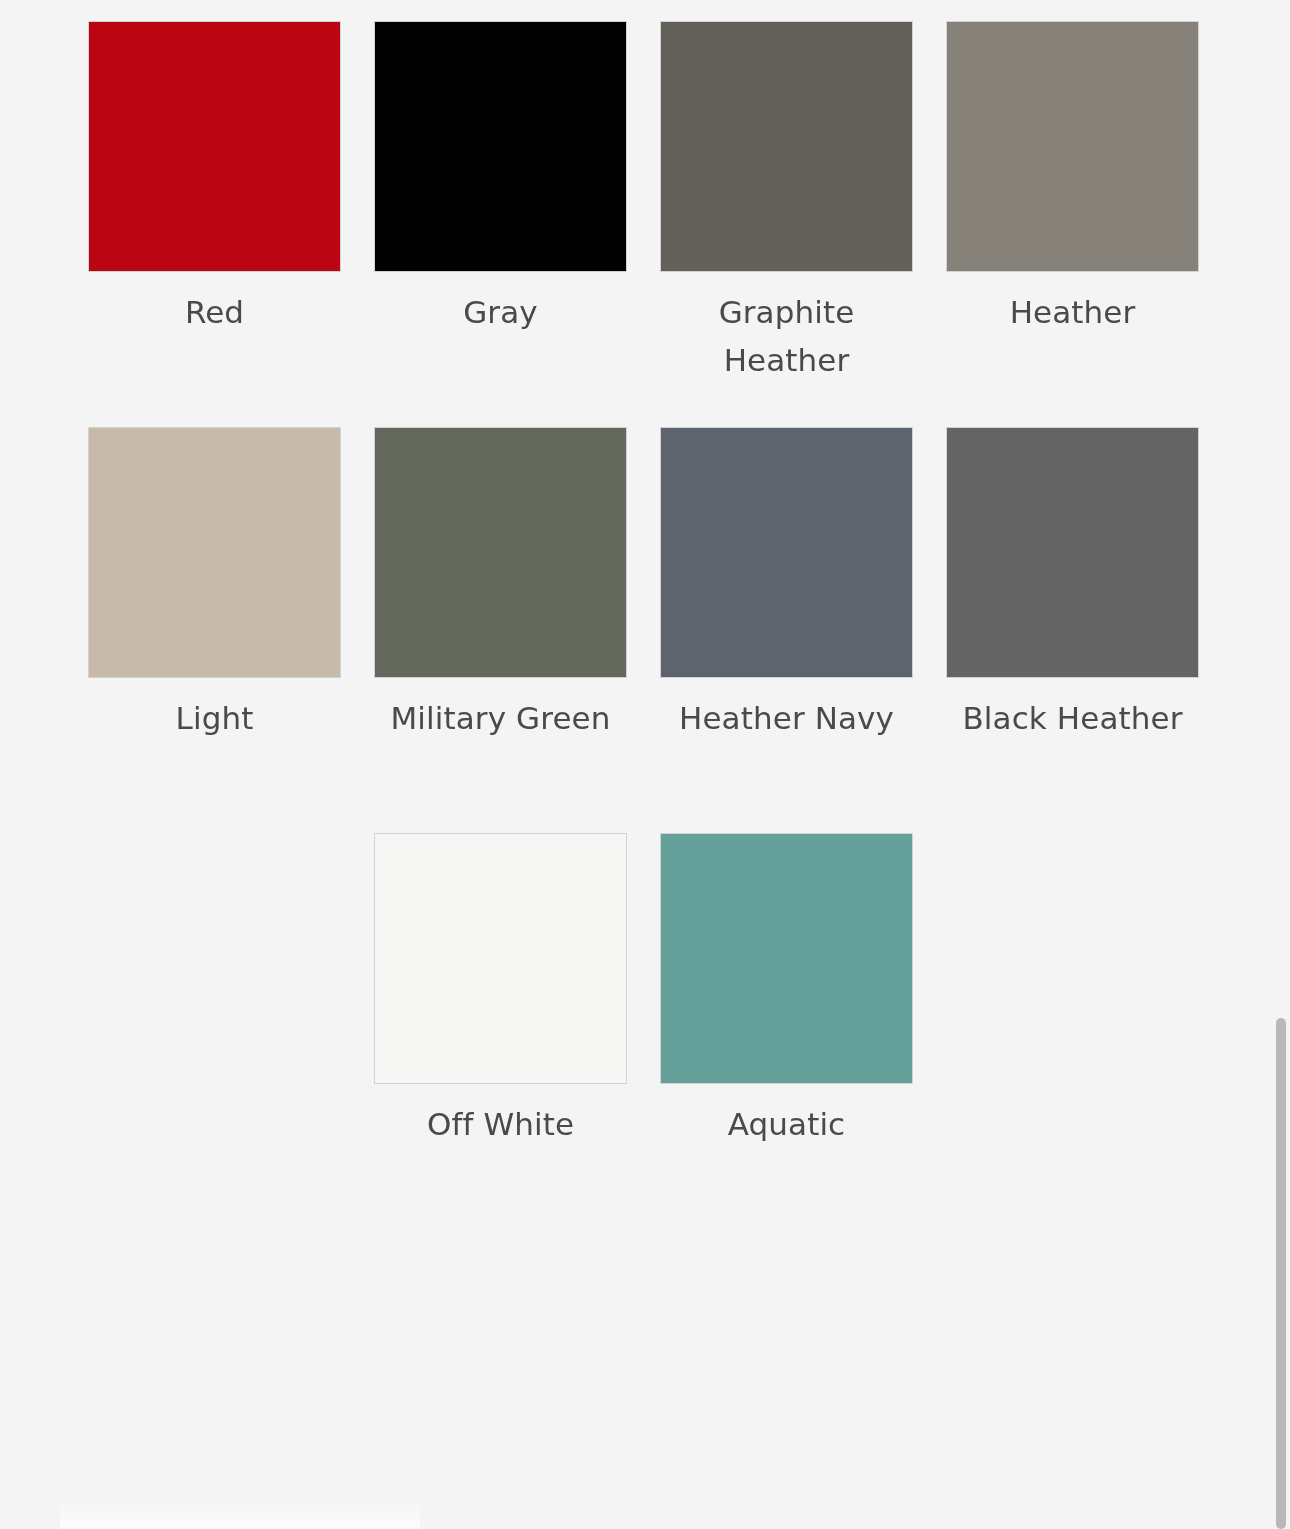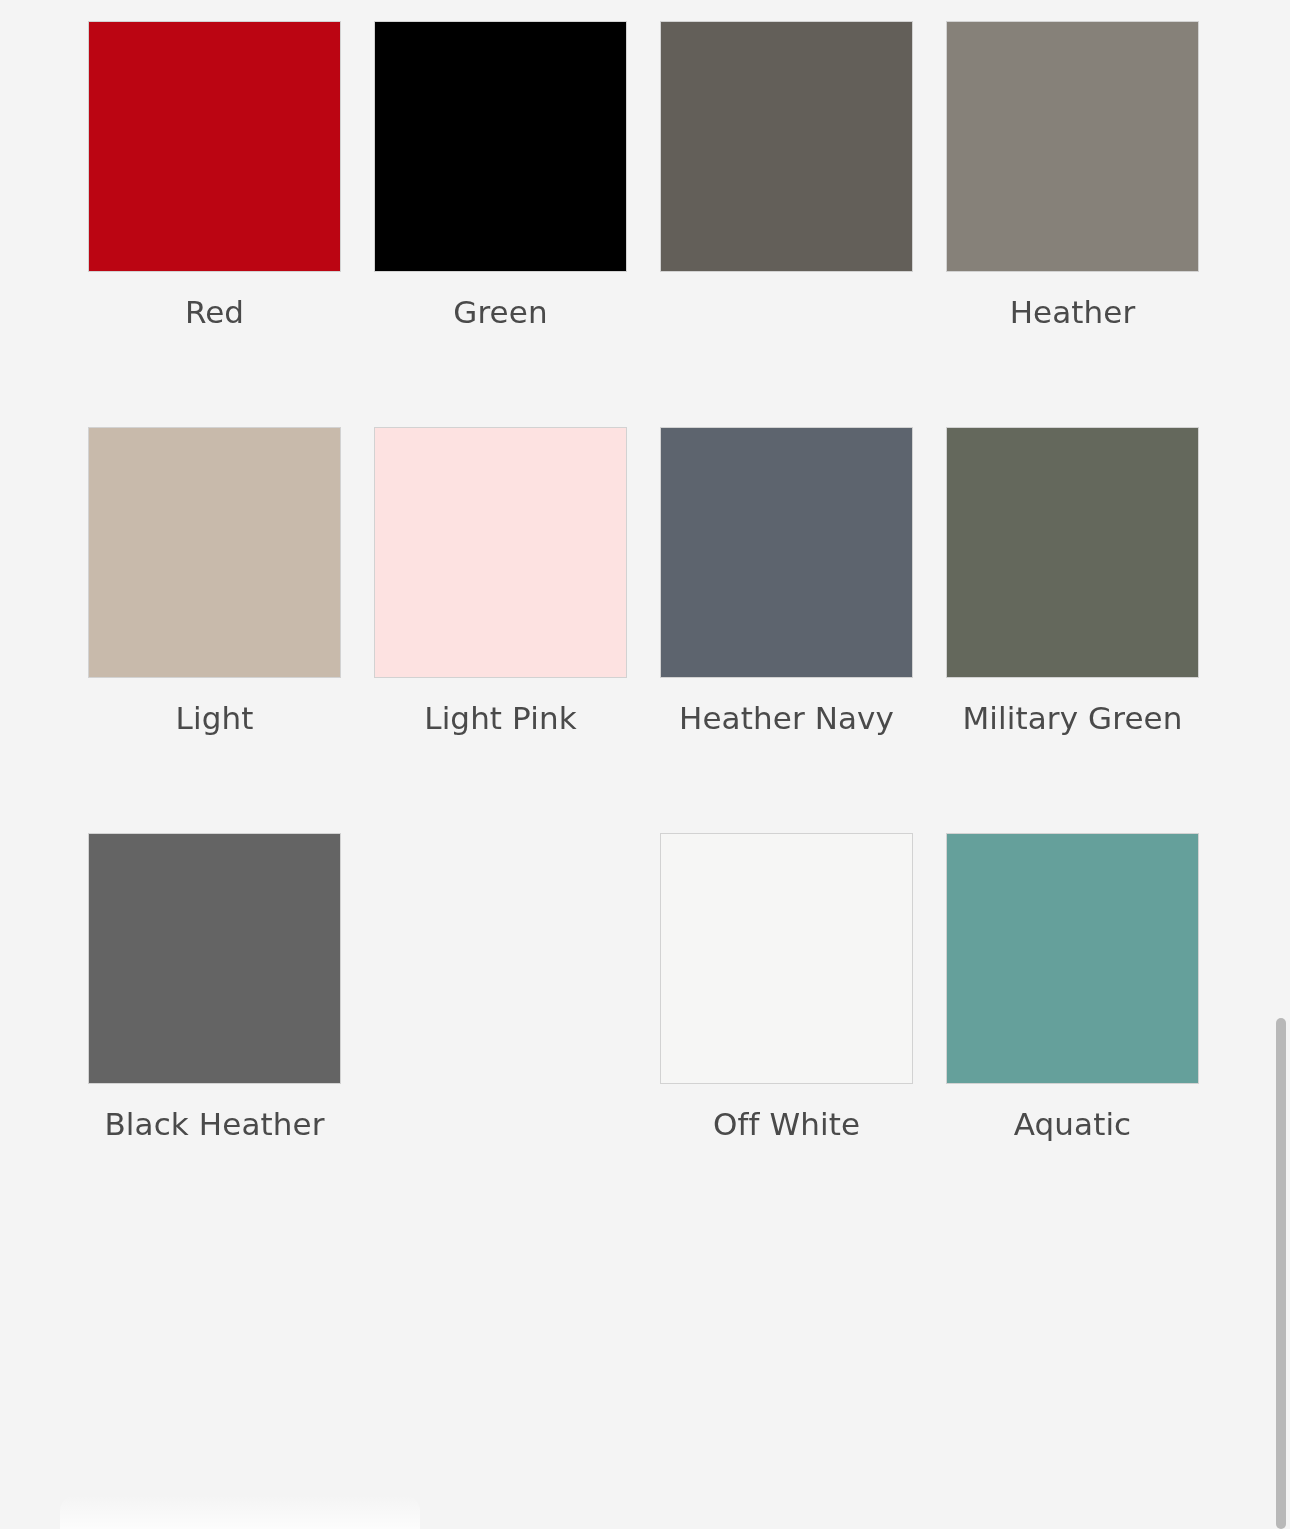--- a/index.html
+++ b/index.html
@@ -109,44 +109,41 @@
 
 <div id="swatch-panel" style="background: rgb(244, 244, 244);">
 
   <div class="swatch-grid" id="swatch-grid">
       <div class="swatch-cell">
         <div class="swatch-chip" style="background-color: rgb(187, 5, 18); border-color: rgb(210, 210, 210);"></div>
         <div class="swatch-label">Red</div>
       </div>
       <div class="swatch-cell">
         <div class="swatch-chip" style="background-color: rgb(0, 0, 0); border-color: rgb(210, 210, 210);"></div>
-        <div class="swatch-label">Green</div>
+        <div class="swatch-label">Gray</div>
       </div>
       <div class="swatch-cell">
         <div class="swatch-chip" style="background-color: rgb(99, 95, 89); border-color: rgb(210, 210, 210);"></div>
+        <div class="swatch-label">Graphite Heather</div>
       </div>
       <div class="swatch-cell">
         <div class="swatch-chip" style="background-color: rgb(134, 129, 121); border-color: rgb(210, 210, 210);"></div>
         <div class="swatch-label">Heather</div>
       </div>
       <div class="swatch-cell">
         <div class="swatch-chip" style="background-color: rgb(200, 186, 171); border-color: rgb(210, 210, 210);"></div>
         <div class="swatch-label">Light</div>
       </div>
       <div class="swatch-cell">
-        <div class="swatch-chip" style="background-color: rgb(253, 226, 225); border-color: rgb(210, 210, 210);"></div>
-        <div class="swatch-label">Light Pink</div>
+        <div class="swatch-chip" style="background-color: rgb(100, 104, 92); border-color: rgb(210, 210, 210);"></div>
+        <div class="swatch-label">Military Green</div>
       </div>
       <div class="swatch-cell">
         <div class="swatch-chip" style="background-color: rgb(93, 100, 110); border-color: rgb(210, 210, 210);"></div>
         <div class="swatch-label">Heather Navy</div>
-      </div>
-      <div class="swatch-cell">
-        <div class="swatch-chip" style="background-color: rgb(100, 104, 92); border-color: rgb(210, 210, 210);"></div>
-        <div class="swatch-label">Military Green</div>
       </div>
       <div class="swatch-cell">
         <div class="swatch-chip" style="background-color: rgb(100, 100, 100); border-color: rgb(210, 210, 210);"></div>
         <div class="swatch-label">Black Heather</div>
       </div>
       <div class="swatch-cell empty"></div>
       <div class="swatch-cell">
         <div class="swatch-chip" style="background-color: rgb(246, 246, 245); border-color: rgb(210, 210, 210);"></div>
         <div class="swatch-label">Off White</div>
       </div>

